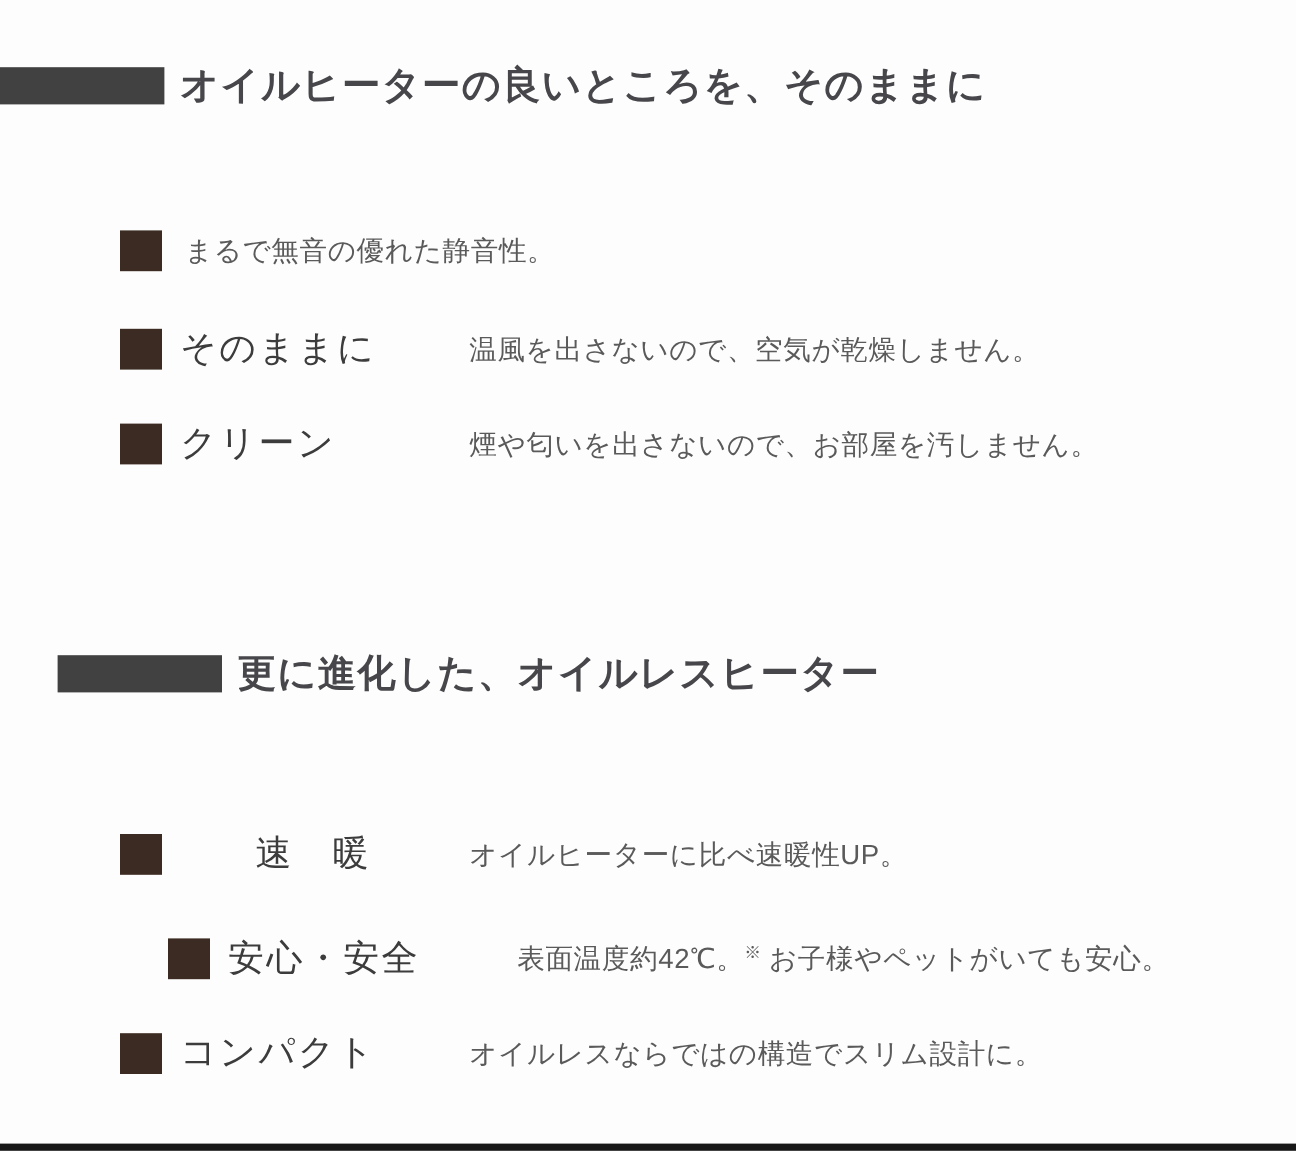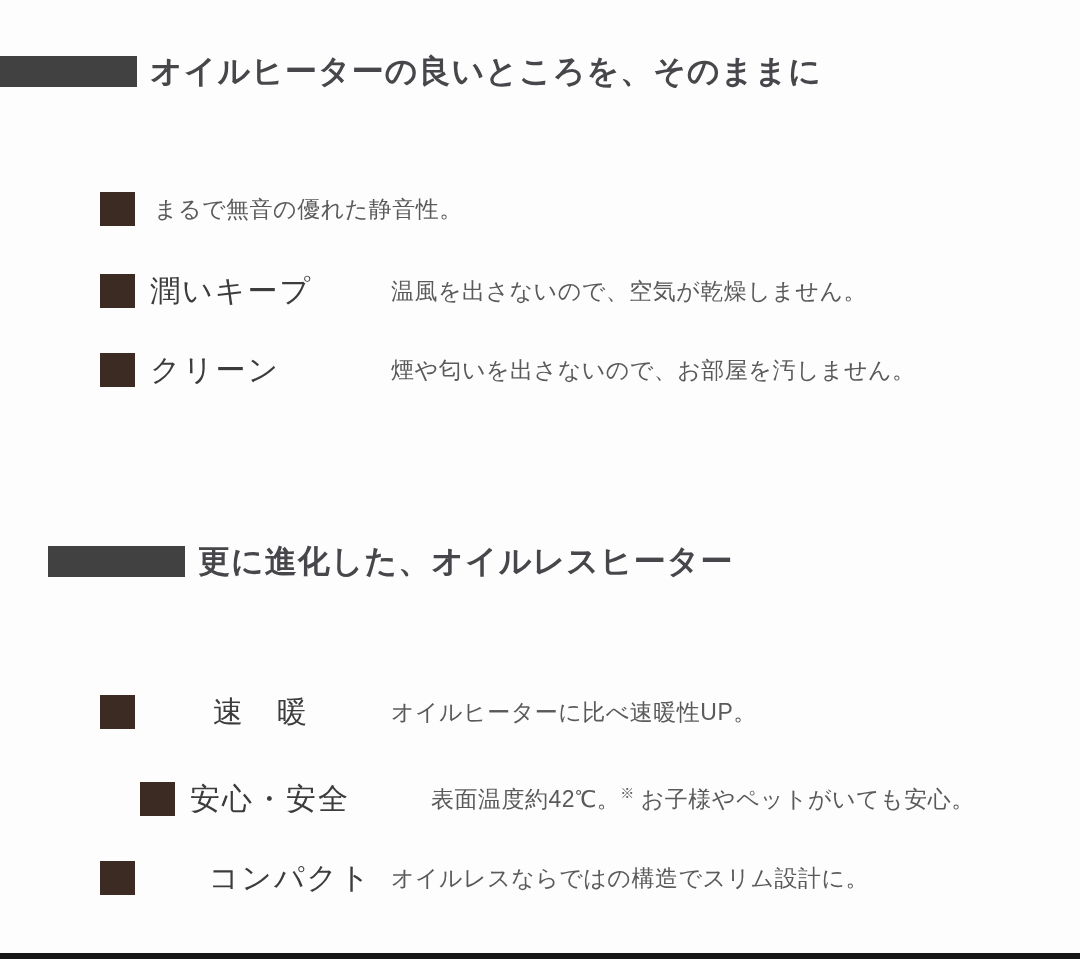--- a/index.html
+++ b/index.html
@@ -47,21 +47,21 @@
     height: 36px;
     display: flex;
     align-items: center;
     white-space: nowrap;
   }
   .row-1 { top: 191px; }
   .row-2 { top: 273px; }
   .row-3 { top: 352px; }
   .row-4 { top: 694px; text-align: center; }
   .row-5 { top: 781px; padding-left: 40px; }
-  .row-6 { top: 860px; text-align: right; }
+  .row-6 { top: 860px; }
 
   .bullet {
     width: 35px;
     height: 34px;
     background: var(--bullet-color, #3c2b22);
     flex: none;
   }
   .feature-label {
     width: 222px;
     margin-left: 15px;
@@ -109,21 +109,21 @@
       <h2 class="heading-text">オイルヒーターの良いところを、そのままに</h2>
     </header>
 
     <div class="feature-row row-1">
       <span class="bullet"></span>
       <span class="feature-desc">まるで無音の優れた静音性。</span>
     </div>
 
     <div class="feature-row row-2">
       <span class="bullet"></span>
-      <span class="feature-label">潤いキープ</span>
+      <span class="feature-label">そのままに</span>
       <span class="feature-desc">温風を出さないので、空気が乾燥しません。</span>
     </div>
 
     <div class="feature-row row-3">
       <span class="bullet"></span>
       <span class="feature-label">クリーン</span>
       <span class="feature-desc">煙や匂いを出さないので、お部屋を汚しません。</span>
     </div>
   </section>
 

